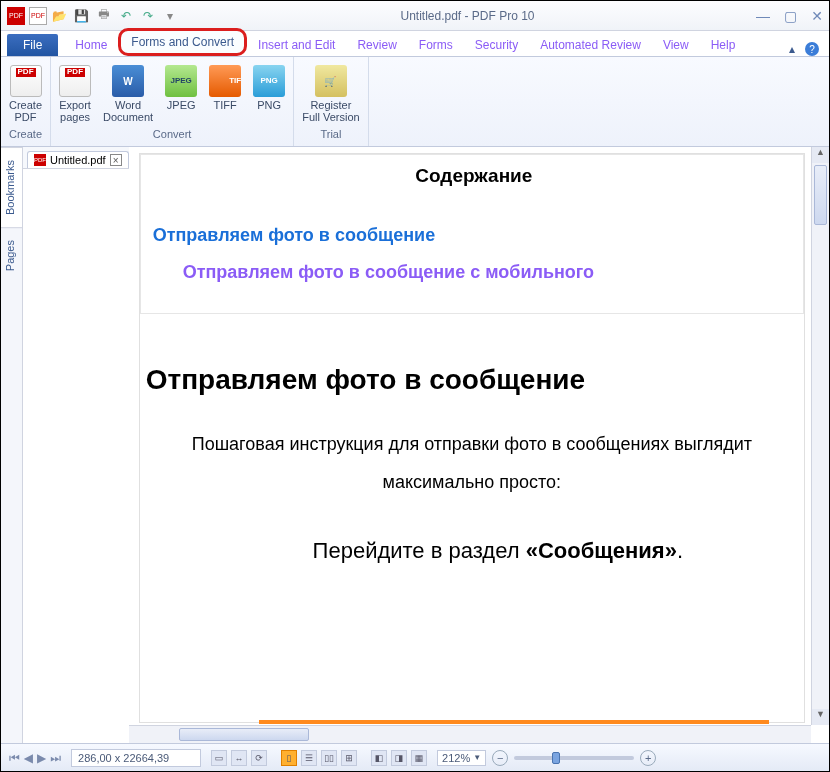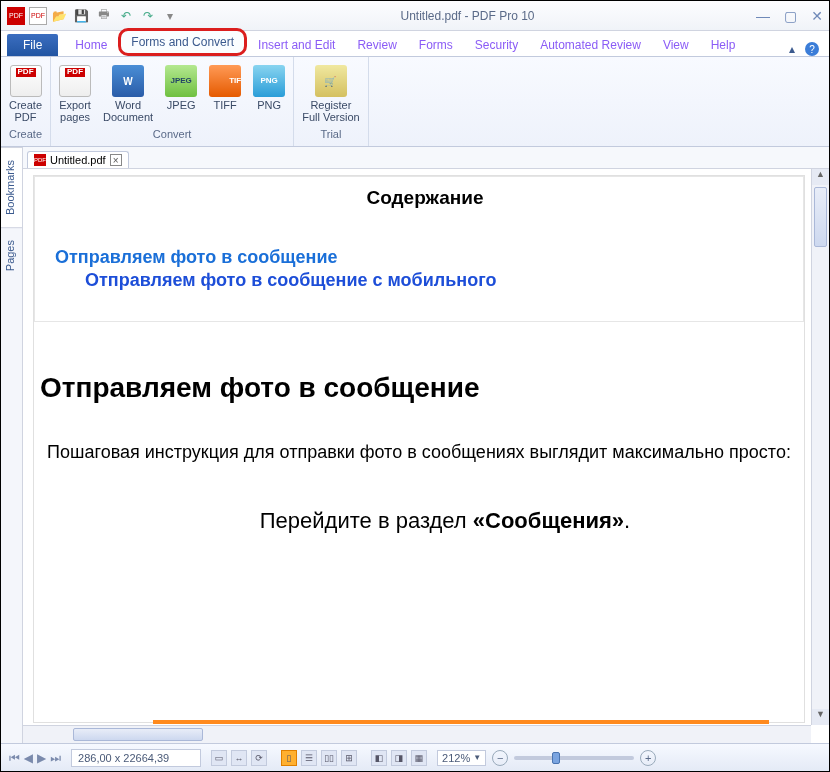--- a/index.html
+++ b/index.html
@@ -35,32 +35,32 @@
 .png-ico { background:linear-gradient(#88d4f0,#2a9dd8); }
 .reg-ico { background:linear-gradient(#f0e8a0,#d4c060); }
 .group-label { font-size:11px; color:#5a6a88; padding:2px 0; }
 
 
 .worklayout { position:absolute; top:146px; bottom:28px; left:0; right:0; display:flex; }
 .sidetabs { width:22px; background:#f4f6fb; border-right:1px solid #d0d4e0; display:flex; flex-direction:column; }
 .sidetab { writing-mode:vertical-rl; transform:rotate(180deg); font-size:11px; color:#3b5a8e; padding:12px 3px; border-bottom:1px solid #d0d4e0; cursor:pointer; text-align:center; }
 .sidetab.active { background:#fff; }
 
-.docarea { flex:1; display:flex; flex-direction:column; }
+.docarea { flex:1; display:flex; flex-direction:row; }
 .doctab-row { height:22px; background:#f6f8fc; display:flex; align-items:flex-end; padding-left:4px; border-bottom:1px solid #d0d4e0; }
 .doctab { background:#fff; border:1px solid #c2cadd; border-bottom:none; padding:2px 6px; font-size:11px; display:flex; align-items:center; gap:4px; border-radius:3px 3px 0 0; }
 .doctab .pdf-badge { width:12px; height:12px; background:#c00; color:#fff; font-size:6px; display:flex; align-items:center; justify-content:center; }
 .close-x { font-size:10px; color:#555; cursor:pointer; border:1px solid #888; width:12px; height:12px; display:inline-flex; align-items:center; justify-content:center; }
 
 .viewport { flex:1; background:#fff; overflow:hidden; position:relative; }
 .page { position:absolute; left:10px; right:24px; top:6px; bottom:20px; background:#fff; border:1px solid #e0e0e0; overflow:hidden; }
-.page-box1 { border:1px solid #e6e6e6; margin:0; padding:10px 8px 30px 20px; }
+.page-box1 { border:1px solid #e6e6e6; margin:0; padding:10px 8px 30px 12px; }
 .toc-title { text-align:center; font-weight:bold; font-size:19px; font-family:Arial,sans-serif; }
 .toc-l1 { color:#1a6fd8; font-weight:bold; font-size:18px; margin-top:38px; font-family:Arial,sans-serif; }
-.toc-l2 { color:#1d4ed8; font-weight:bold; font-size:18px; margin-top:2px; margin-left:30px; font-family:Arial,sans-serif; }
+.toc-l2 { color:#8b5cf6; font-weight:bold; font-size:18px; margin-top:16px; margin-left:30px; font-family:Arial,sans-serif; }
 .h1 { font-size:28px; font-weight:bold; margin:50px 0 30px 0; font-family:Arial,sans-serif; }
 .para { font-size:18px; line-height:2.1; font-family:Arial,sans-serif;text-align:center; }
 .step { font-size:22px; margin:36px 0 8px 52px; font-family:Arial,sans-serif;text-align:center; }
 .step b { font-weight:bold; }
 
 .vscroll { position:absolute; right:0; top:0; bottom:18px; width:18px; background:#f0f2f8; border-left:1px solid #d0d4e0; }
 .vscroll .up,.vscroll .dn { height:16px; text-align:center; font-size:9px; color:#666; background:#e6eaf4; cursor:pointer; }
 .vscroll .thumb { position:absolute; top:18px; left:2px; right:2px; height:60px; background:linear-gradient(#e8edf8,#cdd8ef); border:1px solid #aab8d8; border-radius:2px; cursor:pointer; }
 .vscroll .dn { position:absolute; bottom:0; width:100%; }
 .hscroll { position:absolute; left:0; right:18px; bottom:0; height:18px; background:#f0f2f8; border-top:1px solid #d0d4e0; }

